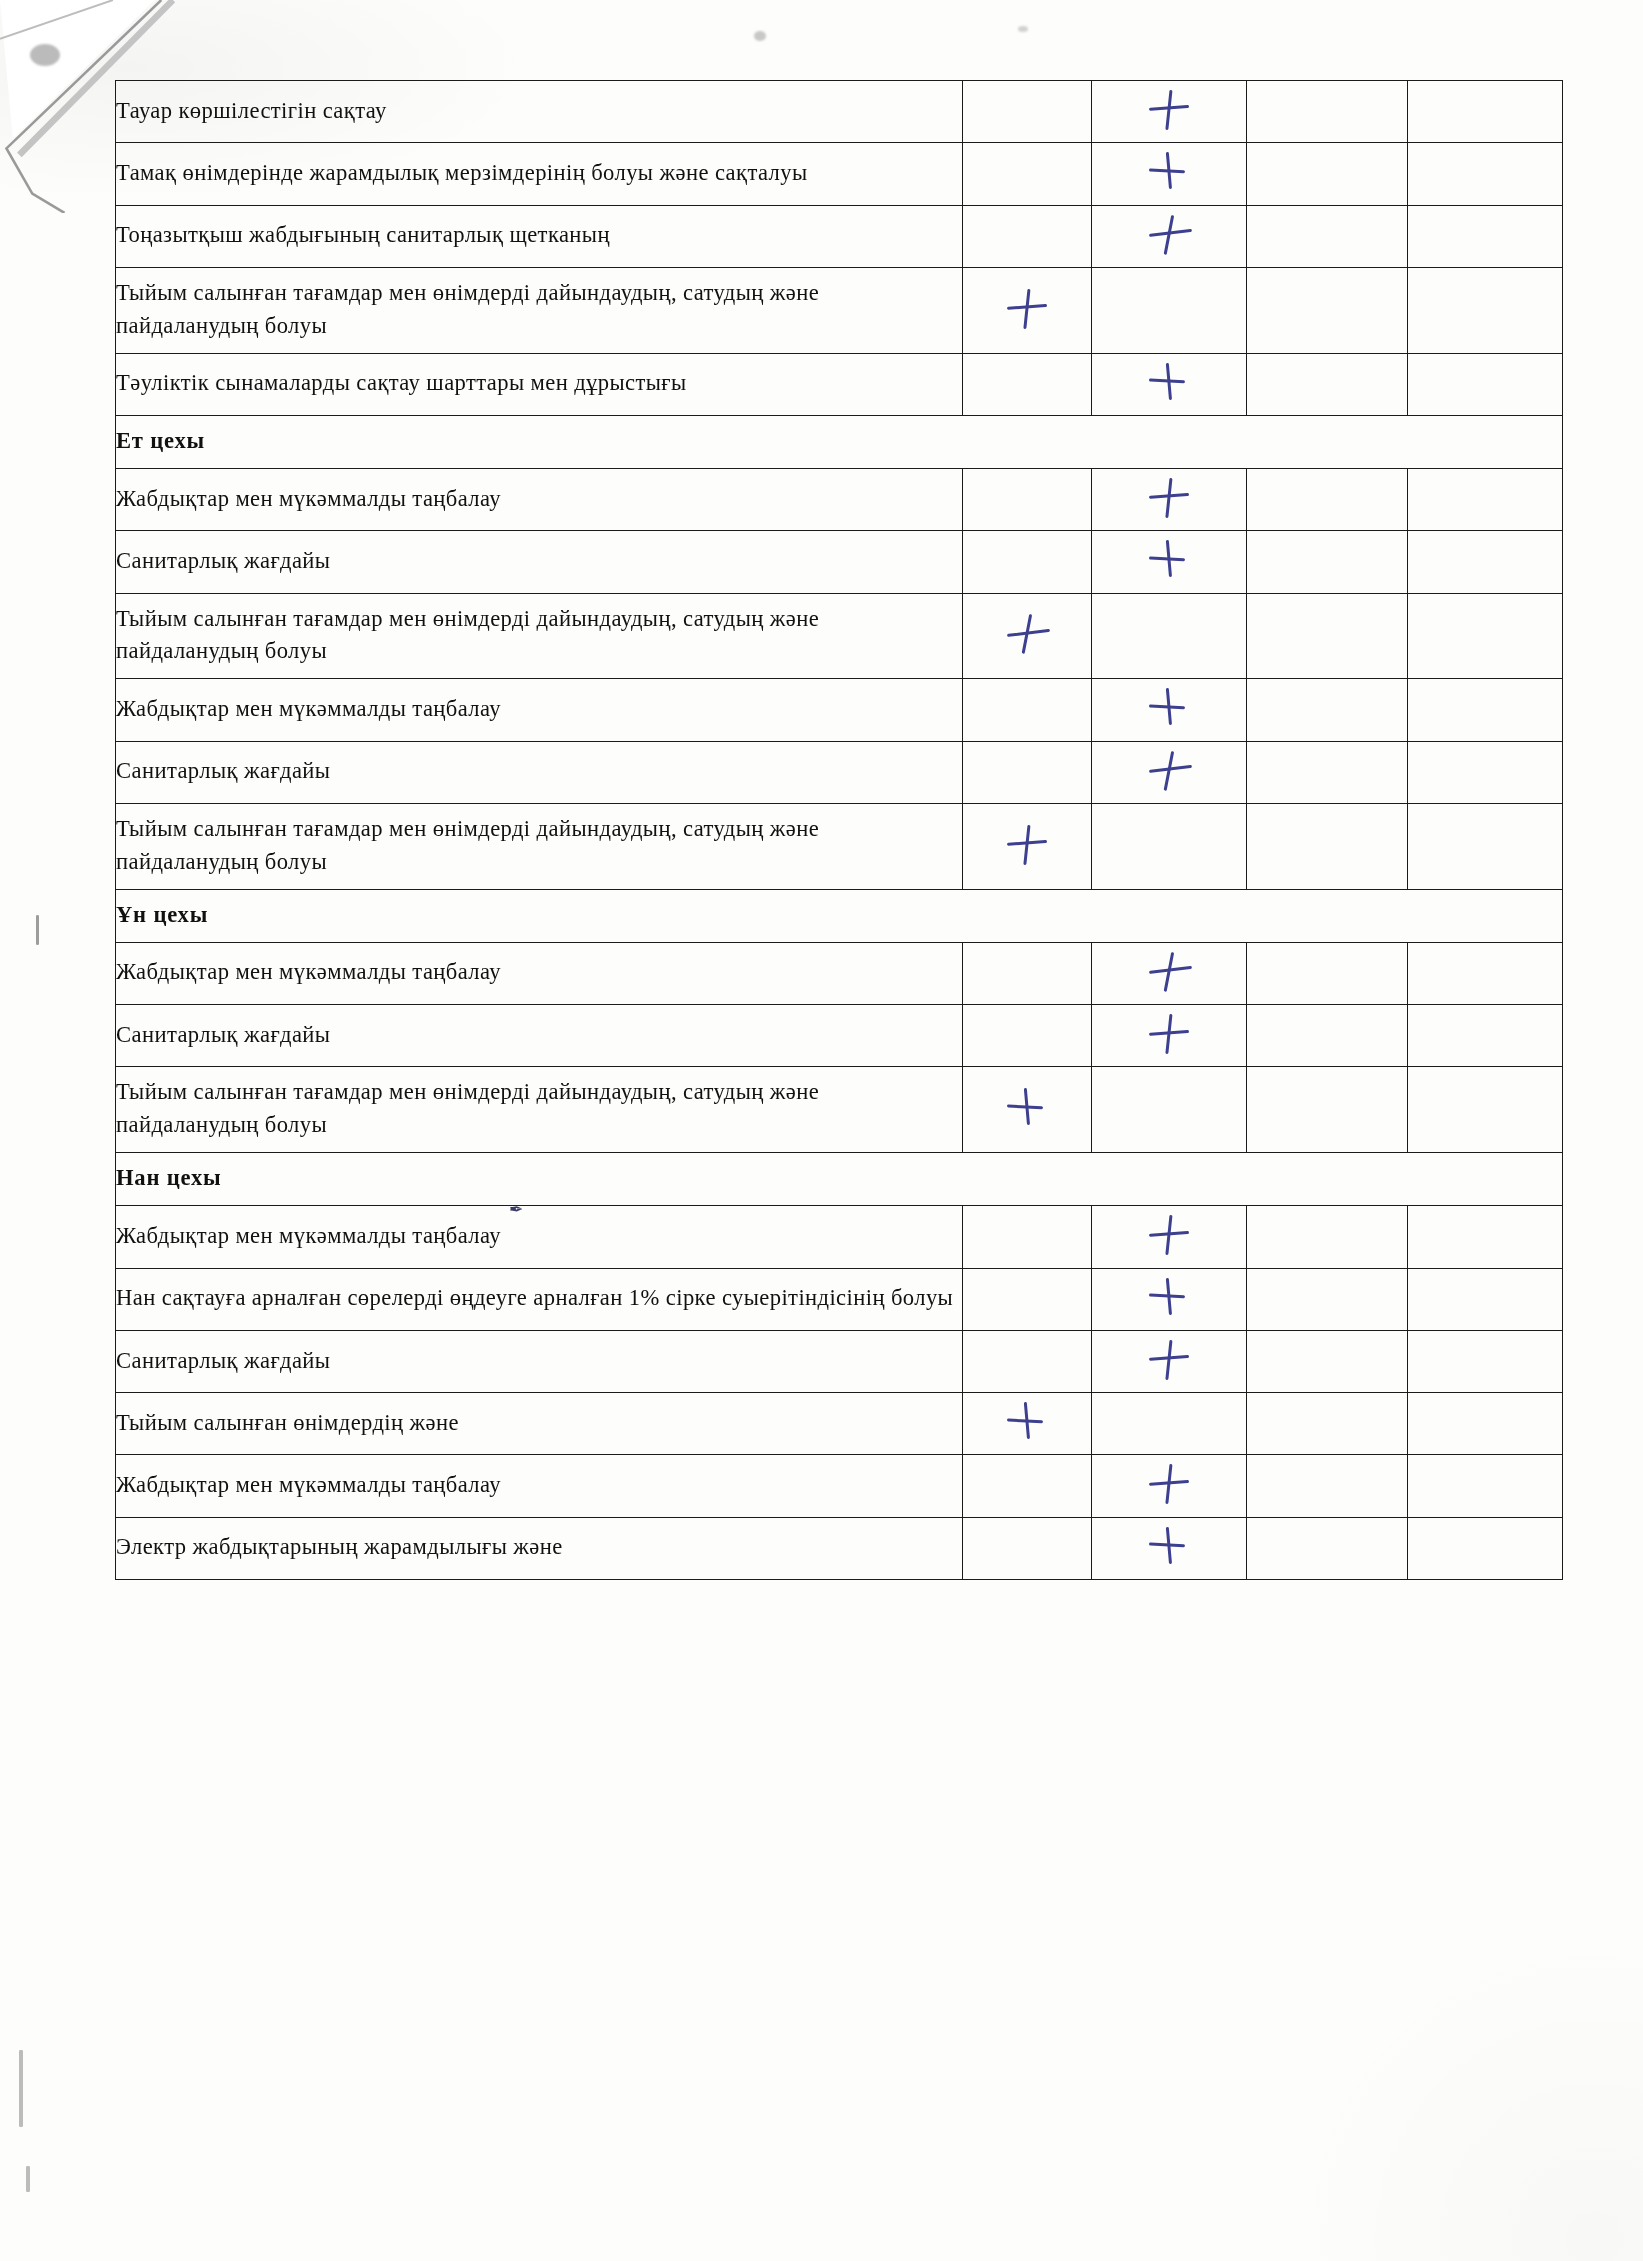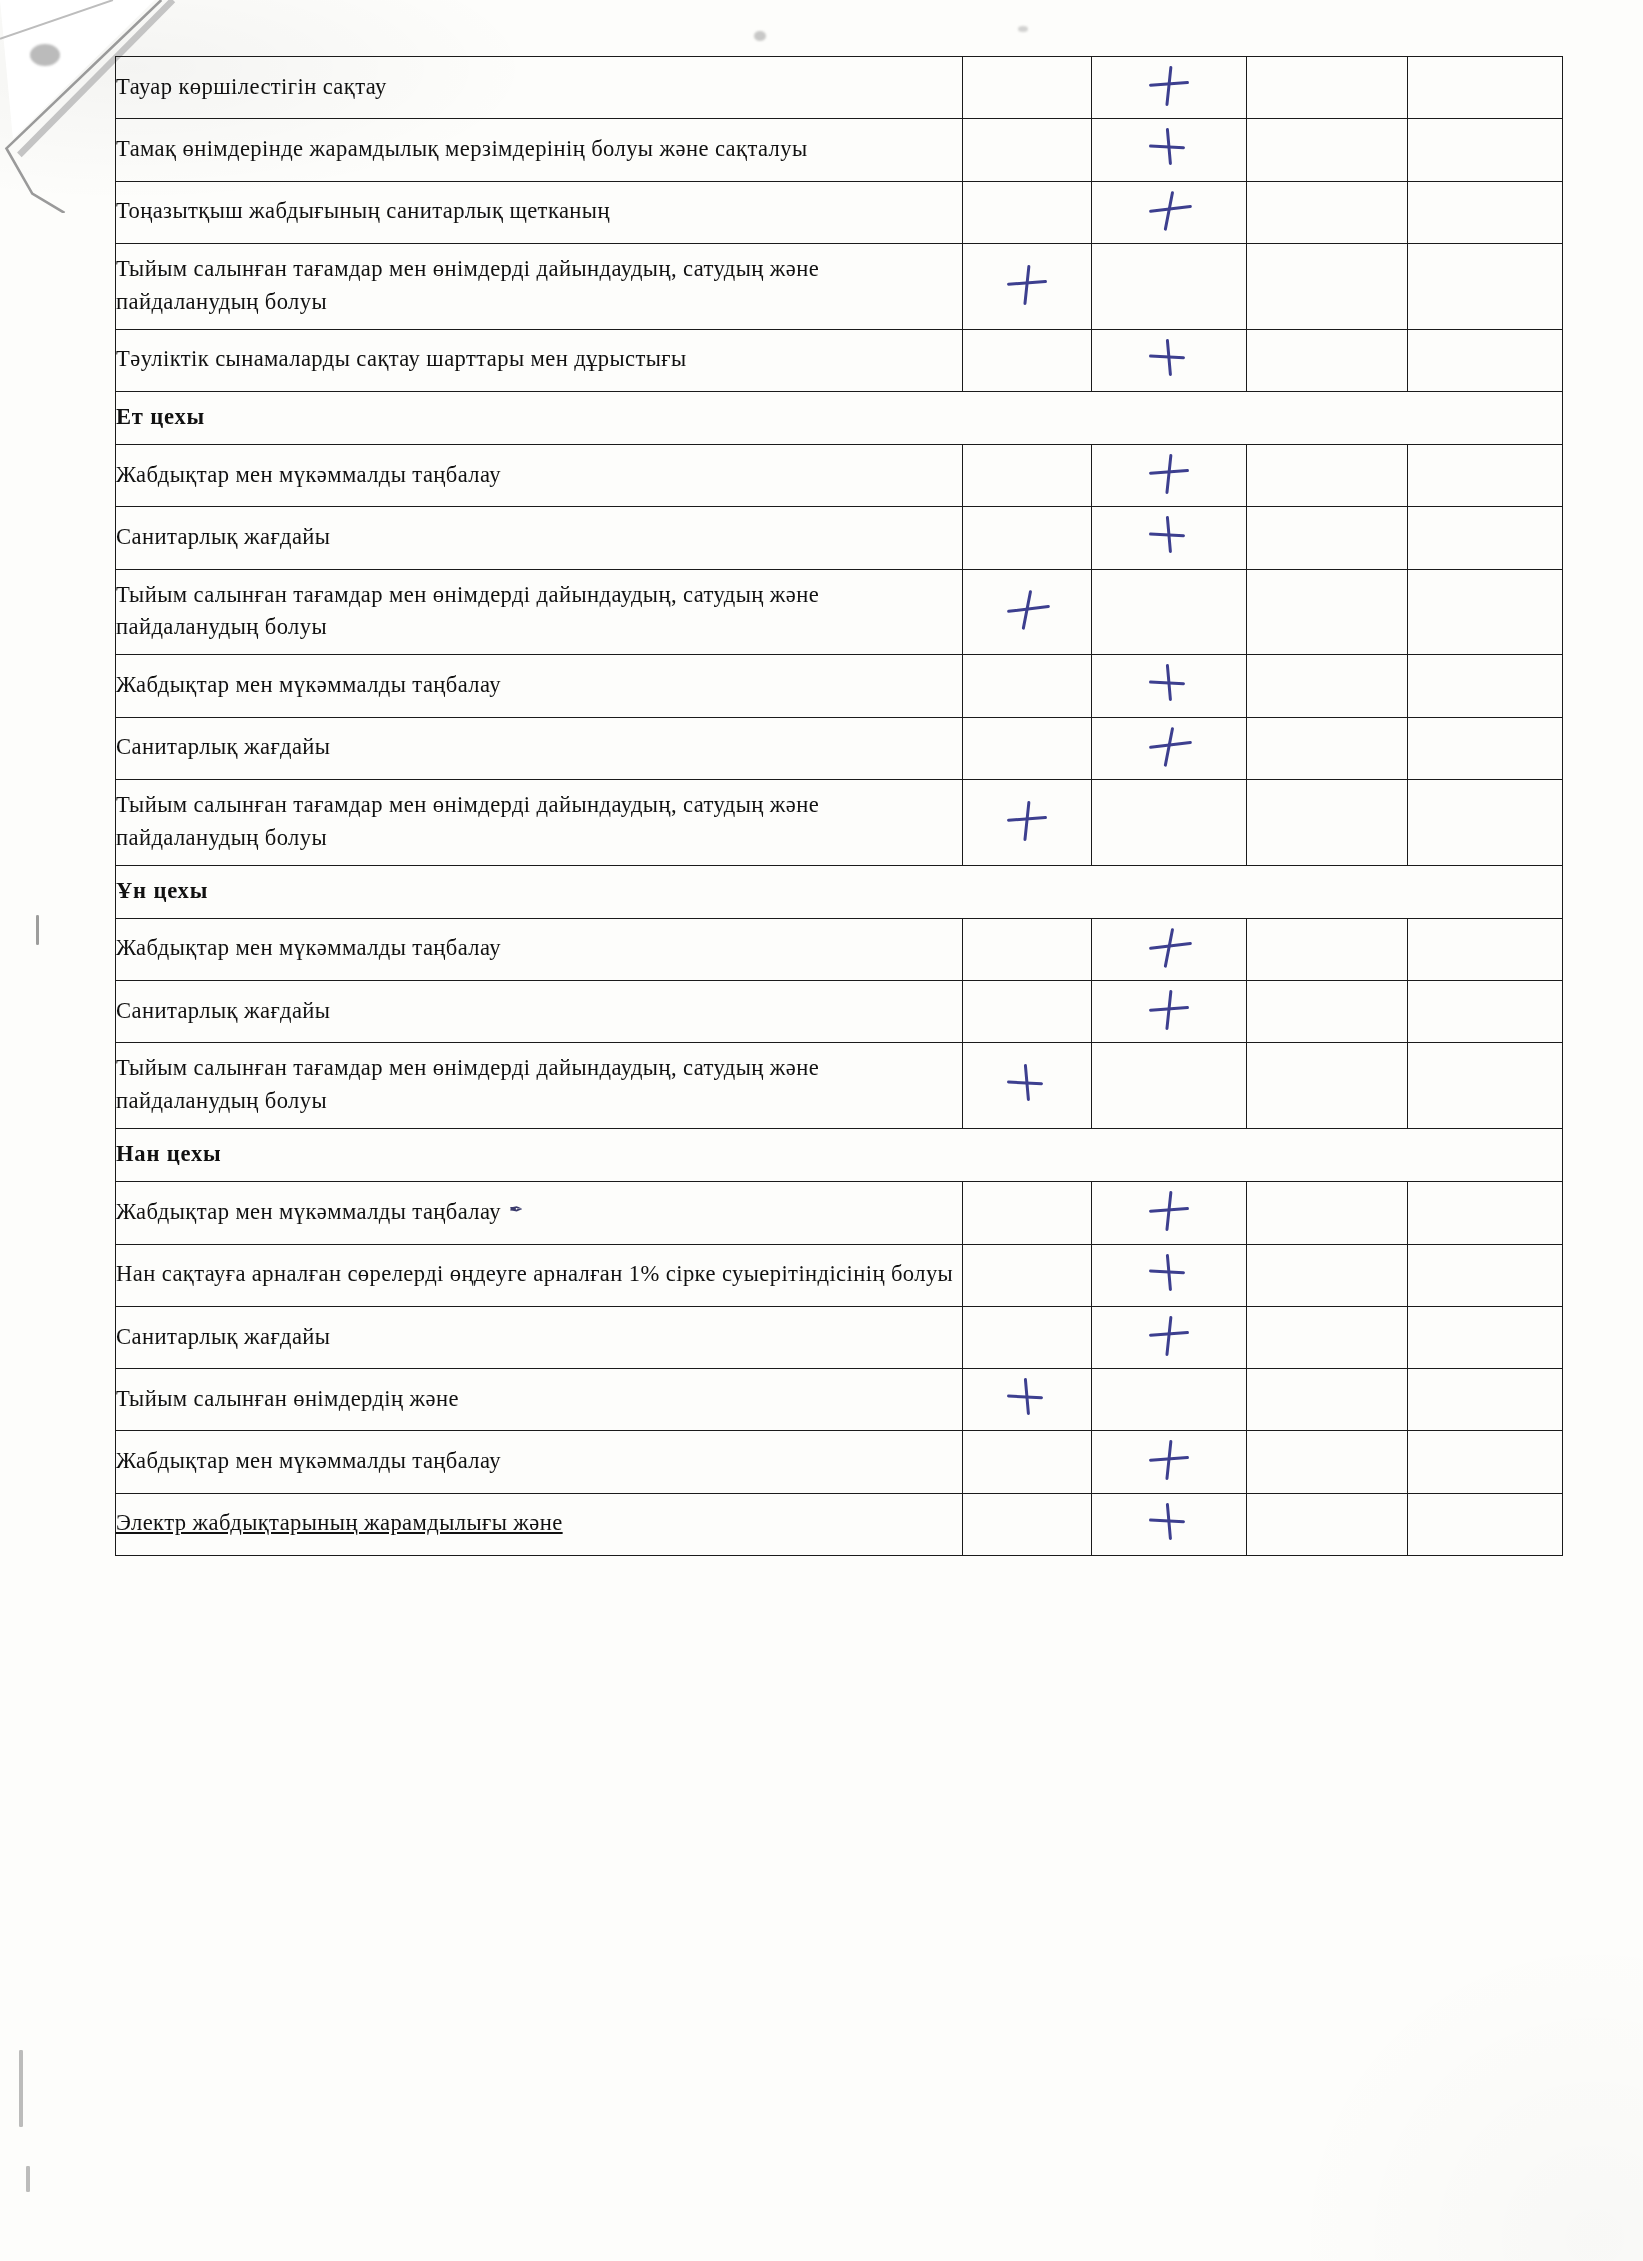--- a/index.html
+++ b/index.html
@@ -40,21 +40,21 @@
     position: absolute;
     border-radius: 50%;
     background: rgba(60,60,60,0.35);
     filter: blur(1.3px);
   }
 
   
   .table-wrap {
     position: absolute;
     left: 115px;
-    top: 56px;
+    top: 80px;
     width: 1448px;
   }
   table.checklist {
     border-collapse: collapse;
     width: 100%;
     table-layout: fixed;
   }
   table.checklist td {
     border: 1.3px solid #1b1b1b;
     vertical-align: middle;
@@ -294,21 +294,21 @@
             <td class="mark"></td>
           </tr>
           <tr>
             <td class="label" style="padding-right: 39px;">Жабдықтар мен мүкәммалды таңбалау</td>
             <td class="mark"></td>
             <td class="mark"><span class="cross"></span></td>
             <td class="mark"></td>
             <td class="mark"></td>
           </tr>
           <tr>
-            <td class="label" style="padding-right: 39px; text-decoration: underline;">Электр жабдықтарының жарамдылығы және</td>
+            <td class="label" style="padding-right: 39px;">Электр жабдықтарының жарамдылығы және</td>
             <td class="mark"></td>
             <td class="mark"><span class="cross v2"></span></td>
             <td class="mark"></td>
             <td class="mark"></td>
           </tr>
         </tbody>
     </table>
   </div>
 </div>
 

